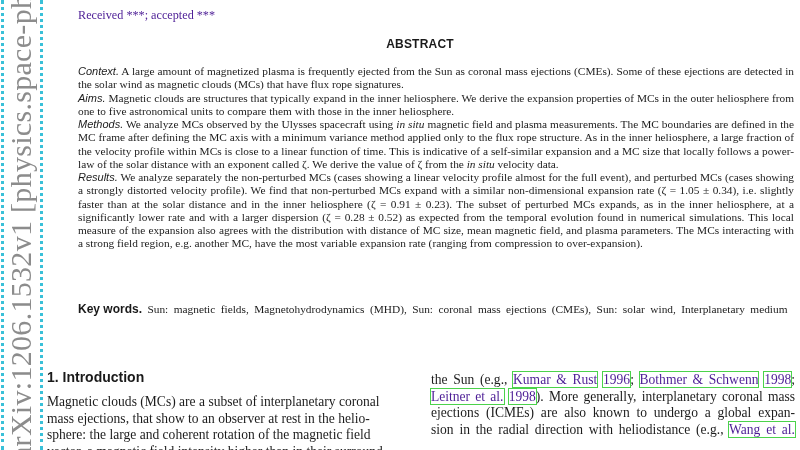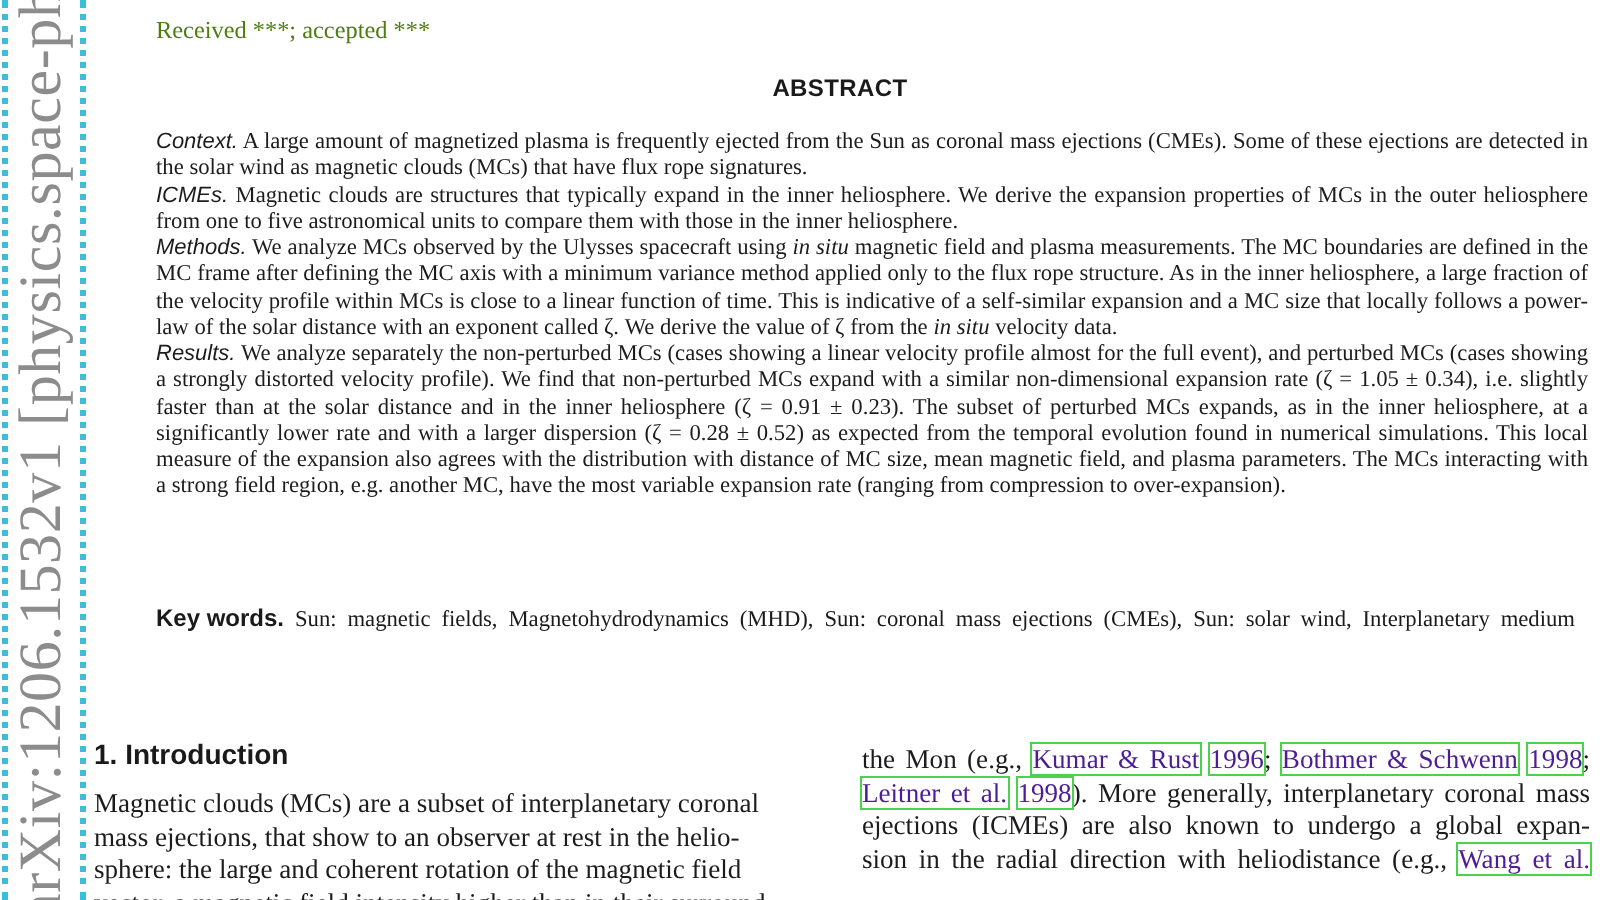--- a/index.html
+++ b/index.html
@@ -56,21 +56,21 @@
     top: 0;
     width: 0;
     height: 450px;
     border-left: 3px dotted #39c0d8;
   }
   .received {
     position: absolute;
     left: 78px;
     top: 8px;
     font-size: 12.2px;
-    color: #4d7c0f;
+    color: #4c1d95;
   }
   .abstract-title {
     position: absolute;
     left: 0;
     width: 840px;
     top: 37px;
     text-align: center;
     font-family: "Liberation Sans", sans-serif;
     font-weight: bold;
     font-size: 12px;
@@ -170,21 +170,21 @@
     <div class="arxiv-text" style="top:0;">arXiv:1206.1532v1  [physics.space-ph]  7 Jun 2012</div>
   </div>
   <div class="dotted-line"></div>
 
   <div class="received">Received ***; accepted ***</div>
 
   <div class="abstract-title">ABSTRACT</div>
 
   <div class="abstract">
     <p><span class="sec-label">Context.</span><span> A large amount of magnetized plasma is frequently ejected from the Sun as coronal mass ejections (CMEs). Some of these ejections are detected in the solar wind as magnetic clouds (MCs) that have flux rope signatures.</span></p>
-    <p><span class="sec-label">ICMEs.</span><span> Magnetic clouds are structures that typically expand in the inner heliosphere. We derive the expansion properties of MCs in the outer heliosphere from one to five astronomical units to compare them with those in the inner heliosphere.</span></p>
+    <p><span class="sec-label">Aims.</span><span> Magnetic clouds are structures that typically expand in the inner heliosphere. We derive the expansion properties of MCs in the outer heliosphere from one to five astronomical units to compare them with those in the inner heliosphere.</span></p>
     <p><span class="sec-label">Methods.</span><span> We analyze MCs observed by the Ulysses spacecraft using </span><em class="it">in situ</em><span> magnetic field and plasma measurements. The MC boundaries are defined in the MC frame after defining the MC axis with a minimum variance method applied only to the flux rope structure. As in the inner heliosphere, a large fraction of the velocity profile within MCs is close to a linear function of time. This is indicative of a self-similar expansion and a MC size that locally follows a power-law of the solar distance with an exponent called ζ. We derive the value of ζ from the </span><em class="it">in situ</em><span> velocity data.</span></p>
     <p><span class="sec-label">Results.</span><span> We analyze separately the non-perturbed MCs (cases showing a linear velocity profile almost for the full event), and perturbed MCs (cases showing a strongly distorted velocity profile). We find that non-perturbed MCs expand with a similar non-dimensional expansion rate (ζ = 1.05 ± 0.34), i.e. slightly faster than at the solar distance and in the inner heliosphere (ζ = 0.91 ± 0.23). The subset of perturbed MCs expands, as in the inner heliosphere, at a significantly lower rate and with a larger dispersion (ζ = 0.28 ± 0.52) as expected from the temporal evolution found in numerical simulations. This local measure of the expansion also agrees with the distribution with distance of MC size, mean magnetic field, and plasma parameters. The MCs interacting with a strong field region, e.g. another MC, have the most variable expansion rate (ranging from compression to over-expansion).</span></p>
   </div>
 
   <div class="keywords"><span class="kw-label">Key words.</span><span> Sun: magnetic fields, Magnetohydrodynamics (MHD), Sun: coronal mass ejections (CMEs), Sun: solar wind, Interplanetary medium</span></div>
 
   <div class="intro-heading">1. Introduction</div>
 
   <div class="col-left">
     <div class="jline">
@@ -195,19 +195,19 @@
       </div>
     <div class="jline">
         <span>sphere: the large and coherent rotation of the magnetic field</span>
       </div>
     <div class="jline">
         <span>vector, a magnetic field intensity higher than in their surround-</span>
       </div>
   </div>
 
   <div class="col-right">
-    <div class="line"><span>the Mon (e.g., </span><span class="cite">Kumar &amp; Rust</span> <span class="cite">1996</span>; <span class="cite">Bothmer &amp; Schwenn</span> <span class="cite">1998</span>;</div>
+    <div class="line"><span>the Sun (e.g., </span><span class="cite">Kumar &amp; Rust</span> <span class="cite">1996</span>; <span class="cite">Bothmer &amp; Schwenn</span> <span class="cite">1998</span>;</div>
     <div class="line"><span class="cite">Leitner et al.</span> <span class="cite">1998</span><span>). More generally, interplanetary coronal mass</span></div>
     <div class="line"><span>ejections (ICMEs) are also known to undergo a global expan-</span></div>
     <div class="line"><span>sion in the radial direction with heliodistance (e.g., </span><span class="cite">Wang et al.</span></div>
   </div>
 
 </div>
 
 </body></html>

